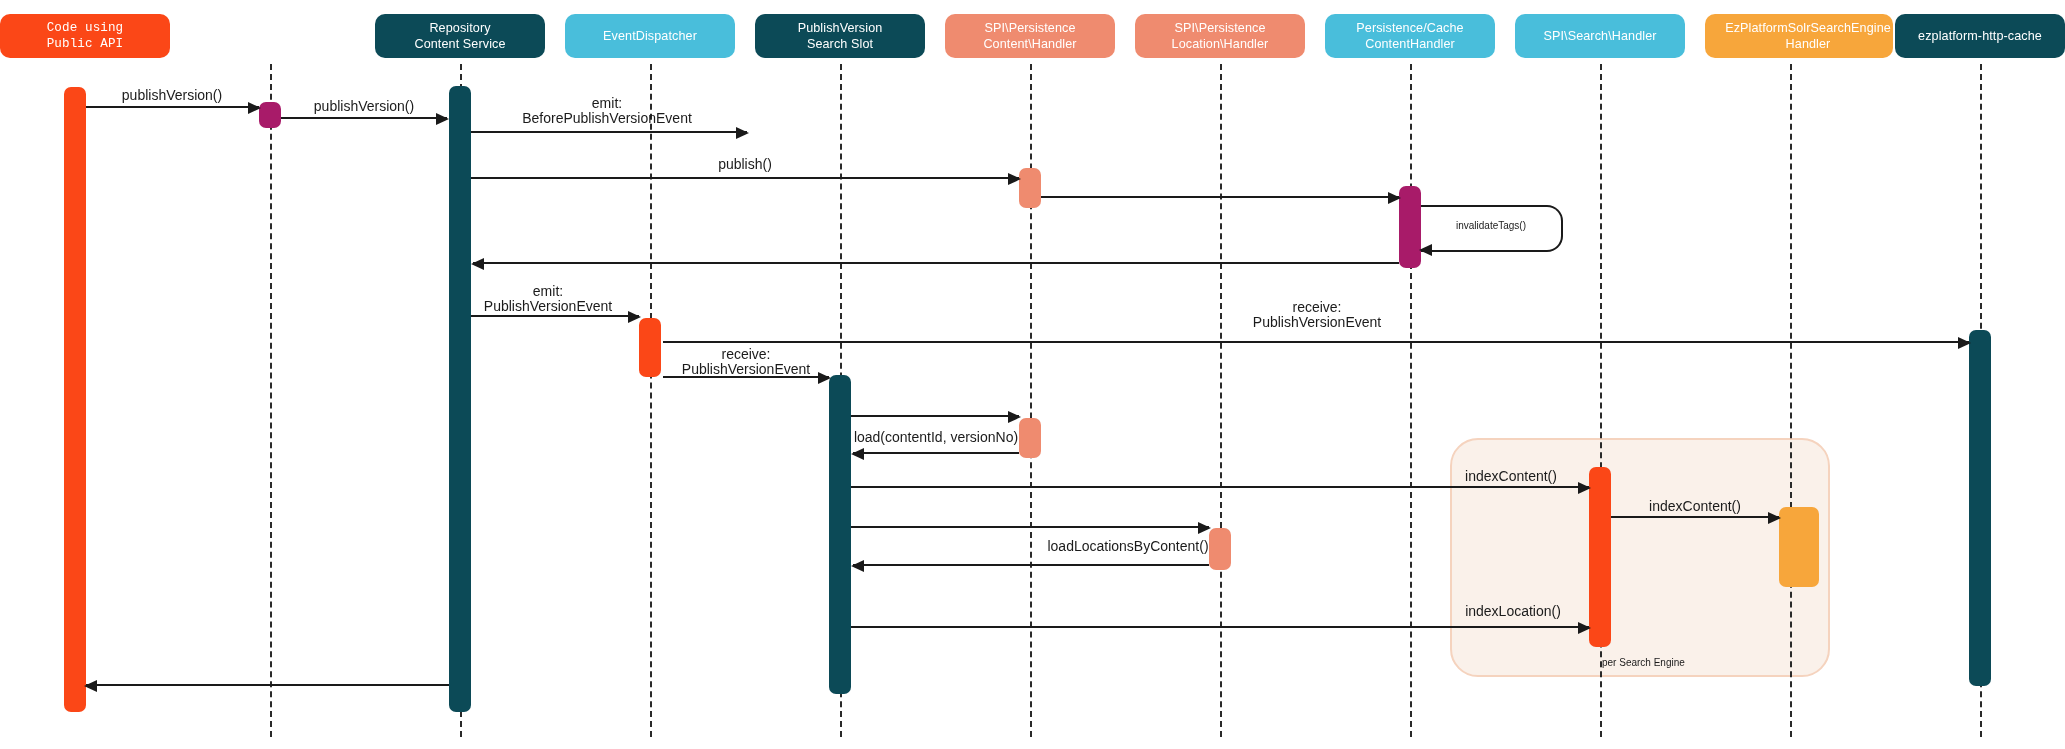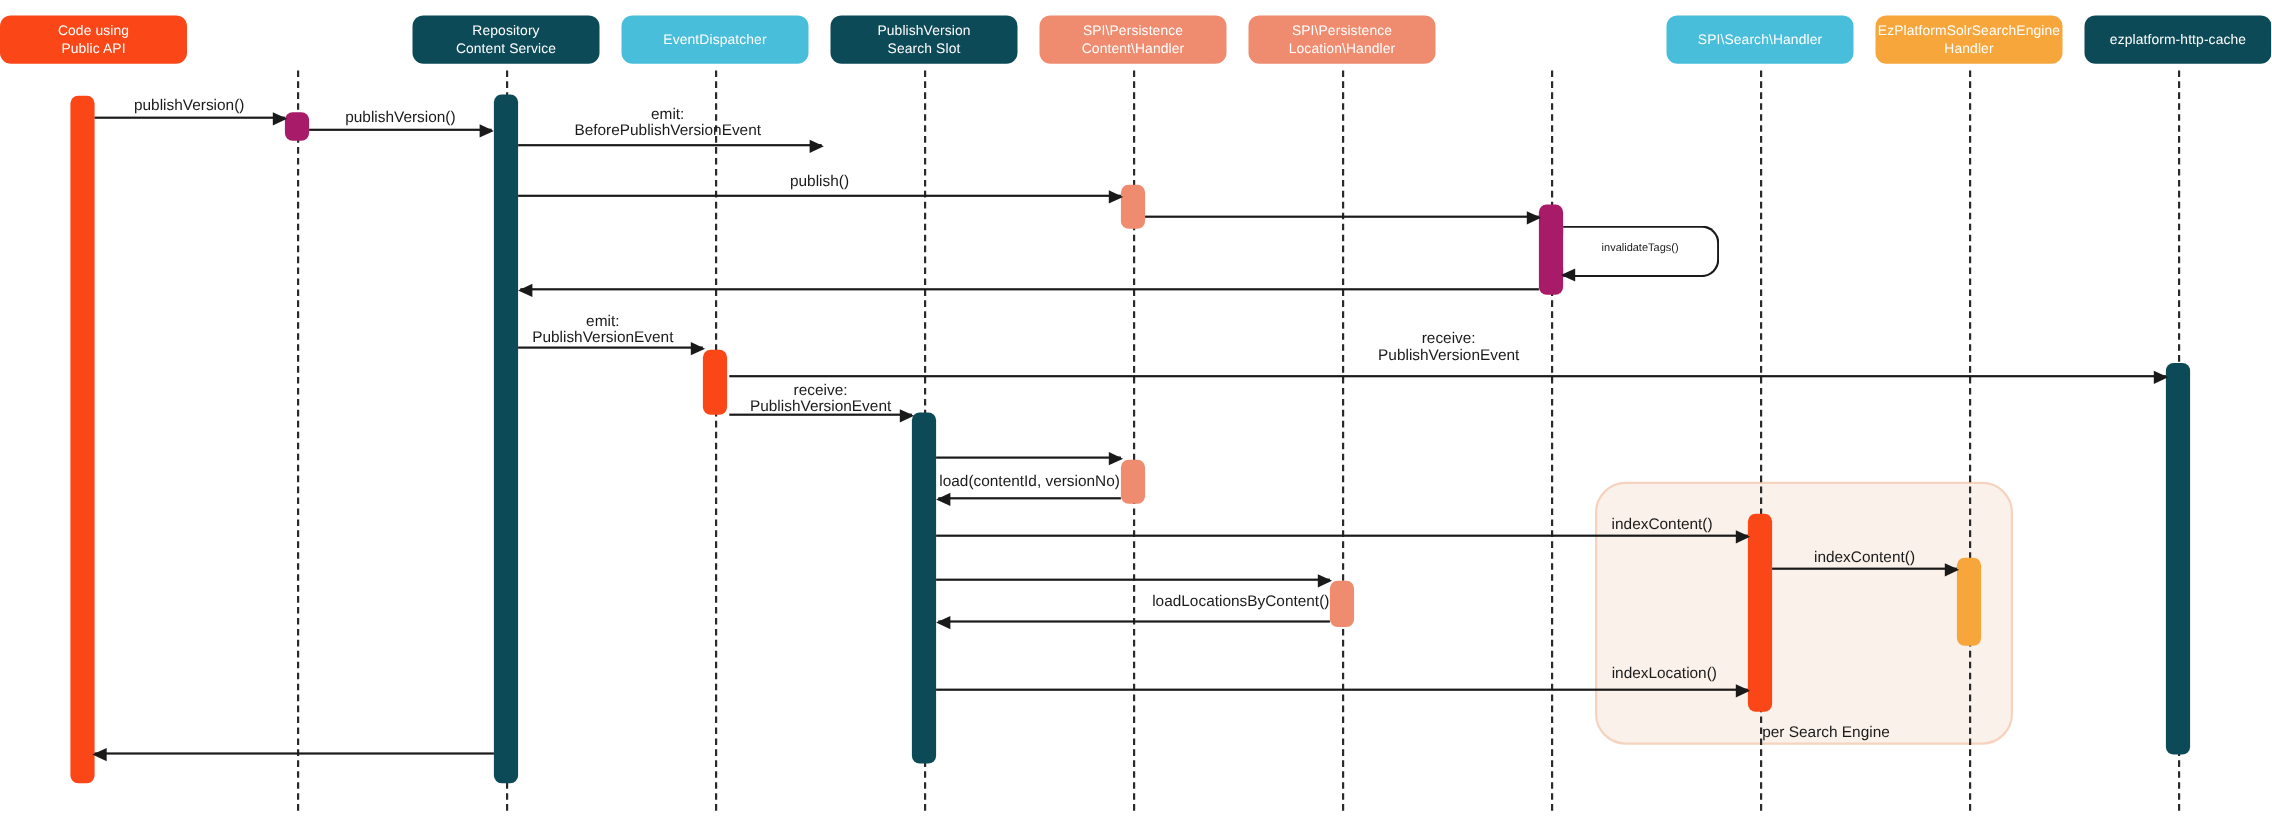--- a/index.html
+++ b/index.html
@@ -8,26 +8,26 @@
 
   
   .actor{
     position:absolute;top:14px;width:170px;height:44px;border-radius:10px;
     color:#ffffff;display:flex;flex-direction:column;align-items:center;justify-content:center;
     font-size:12.6px;line-height:16px;text-align:center;z-index:3;letter-spacing:.1px;
   }
   .actor span{display:block;white-space:nowrap;}
 
   
-  .c-orange-red{background:var(--orange-red);}
+  .c-orange-red{background:var(--orange-red);font-family:Liberation Mono, monospace;}
   .c-magenta{background:var(--magenta);}
   .c-dark-teal{background:var(--dark-teal);}
   .c-light-blue{background:var(--light-blue);}
   .c-salmon{background:var(--salmon);}
-  .c-amber{background:var(--amber);}
+  .c-amber{background:var(--amber);padding-left:18px;}
 
   
   .lifeline{position:absolute;top:64px;bottom:12px;width:0;border-left:2px dashed #2a2a2a;z-index:2;}
 
   
   .bar{position:absolute;width:22px;border-radius:7px;z-index:4;}
 
   
   .msg{position:absolute;height:0;border-top:2px solid var(--line);z-index:5;}
   .ah-r::after{
@@ -59,21 +59,21 @@
     font-size:10px;color:#1b1b1b;white-space:nowrap;
   }
 
   
   .group-box{
     position:absolute;left:1450px;top:438px;width:380px;height:239px;
     background:var(--group-fill);border:2px solid var(--group-border);
     border-radius:28px;z-index:1;box-sizing:border-box;
   }
   .group-lbl{
-    position:absolute;left:1602px;top:657px;font-size:14px;color:#1b1b1b;
+    position:absolute;left:1602px;top:657px;font-size:10px;color:#1b1b1b;
     white-space:nowrap;z-index:6;
   }
 </style>
 </head>
 <body>
 
 <div id="stage">
 
   <div class="group-box"></div>
 
@@ -104,20 +104,24 @@
     <span>PublishVersion</span>
       <span>Search Slot</span>
   </div>
   <div class="actor c-salmon" style="left:945px">
     <span>SPI\Persistence</span>
       <span>Content\Handler</span>
   </div>
   <div class="actor c-salmon" style="left:1135px">
     <span>SPI\Persistence</span>
       <span>Location\Handler</span>
+  </div>
+  <div class="actor c-light-blue" style="left:1325px">
+    <span>Persistence/Cache</span>
+      <span>ContentHandler</span>
   </div>
   <div class="actor c-light-blue" style="left:1515px">
     <span>SPI\Search\Handler</span>
       <span></span>
   </div>
   <div class="actor c-amber" style="left:1705px">
     <span>EzPlatformSolrSearchEngine</span>
       <span>Handler</span>
   </div>
   <div class="actor c-dark-teal" style="left:1895px">

